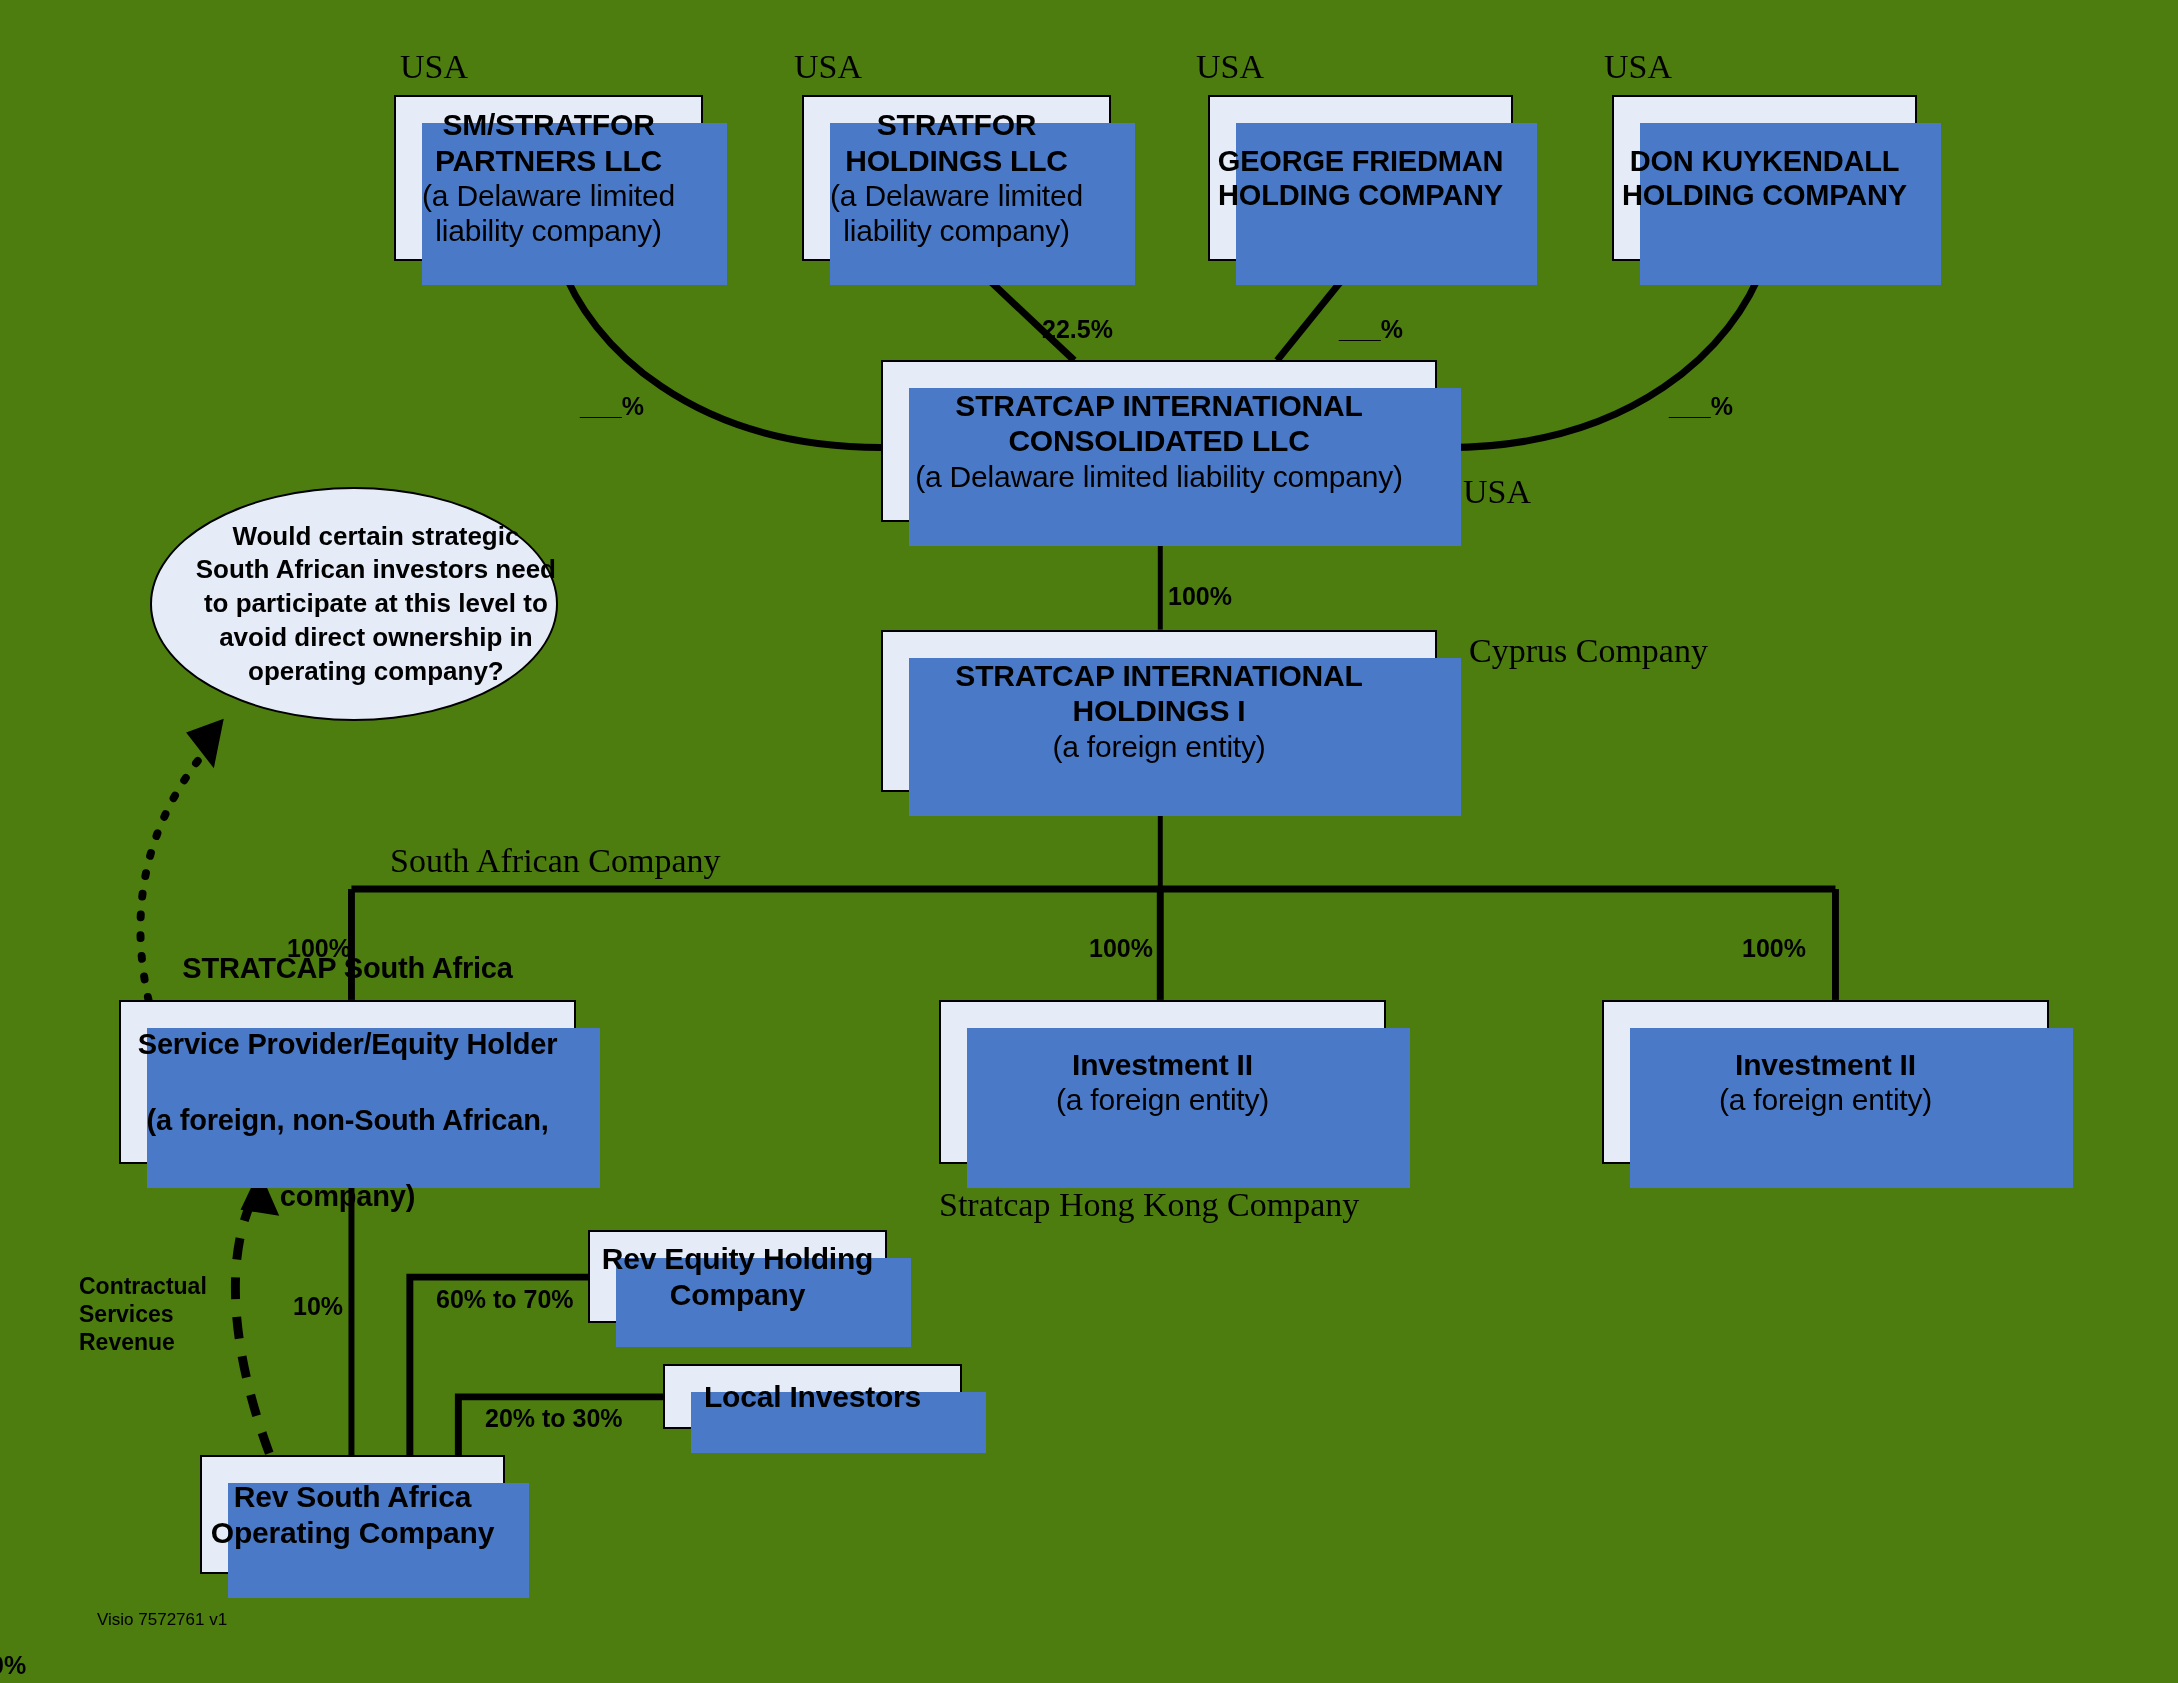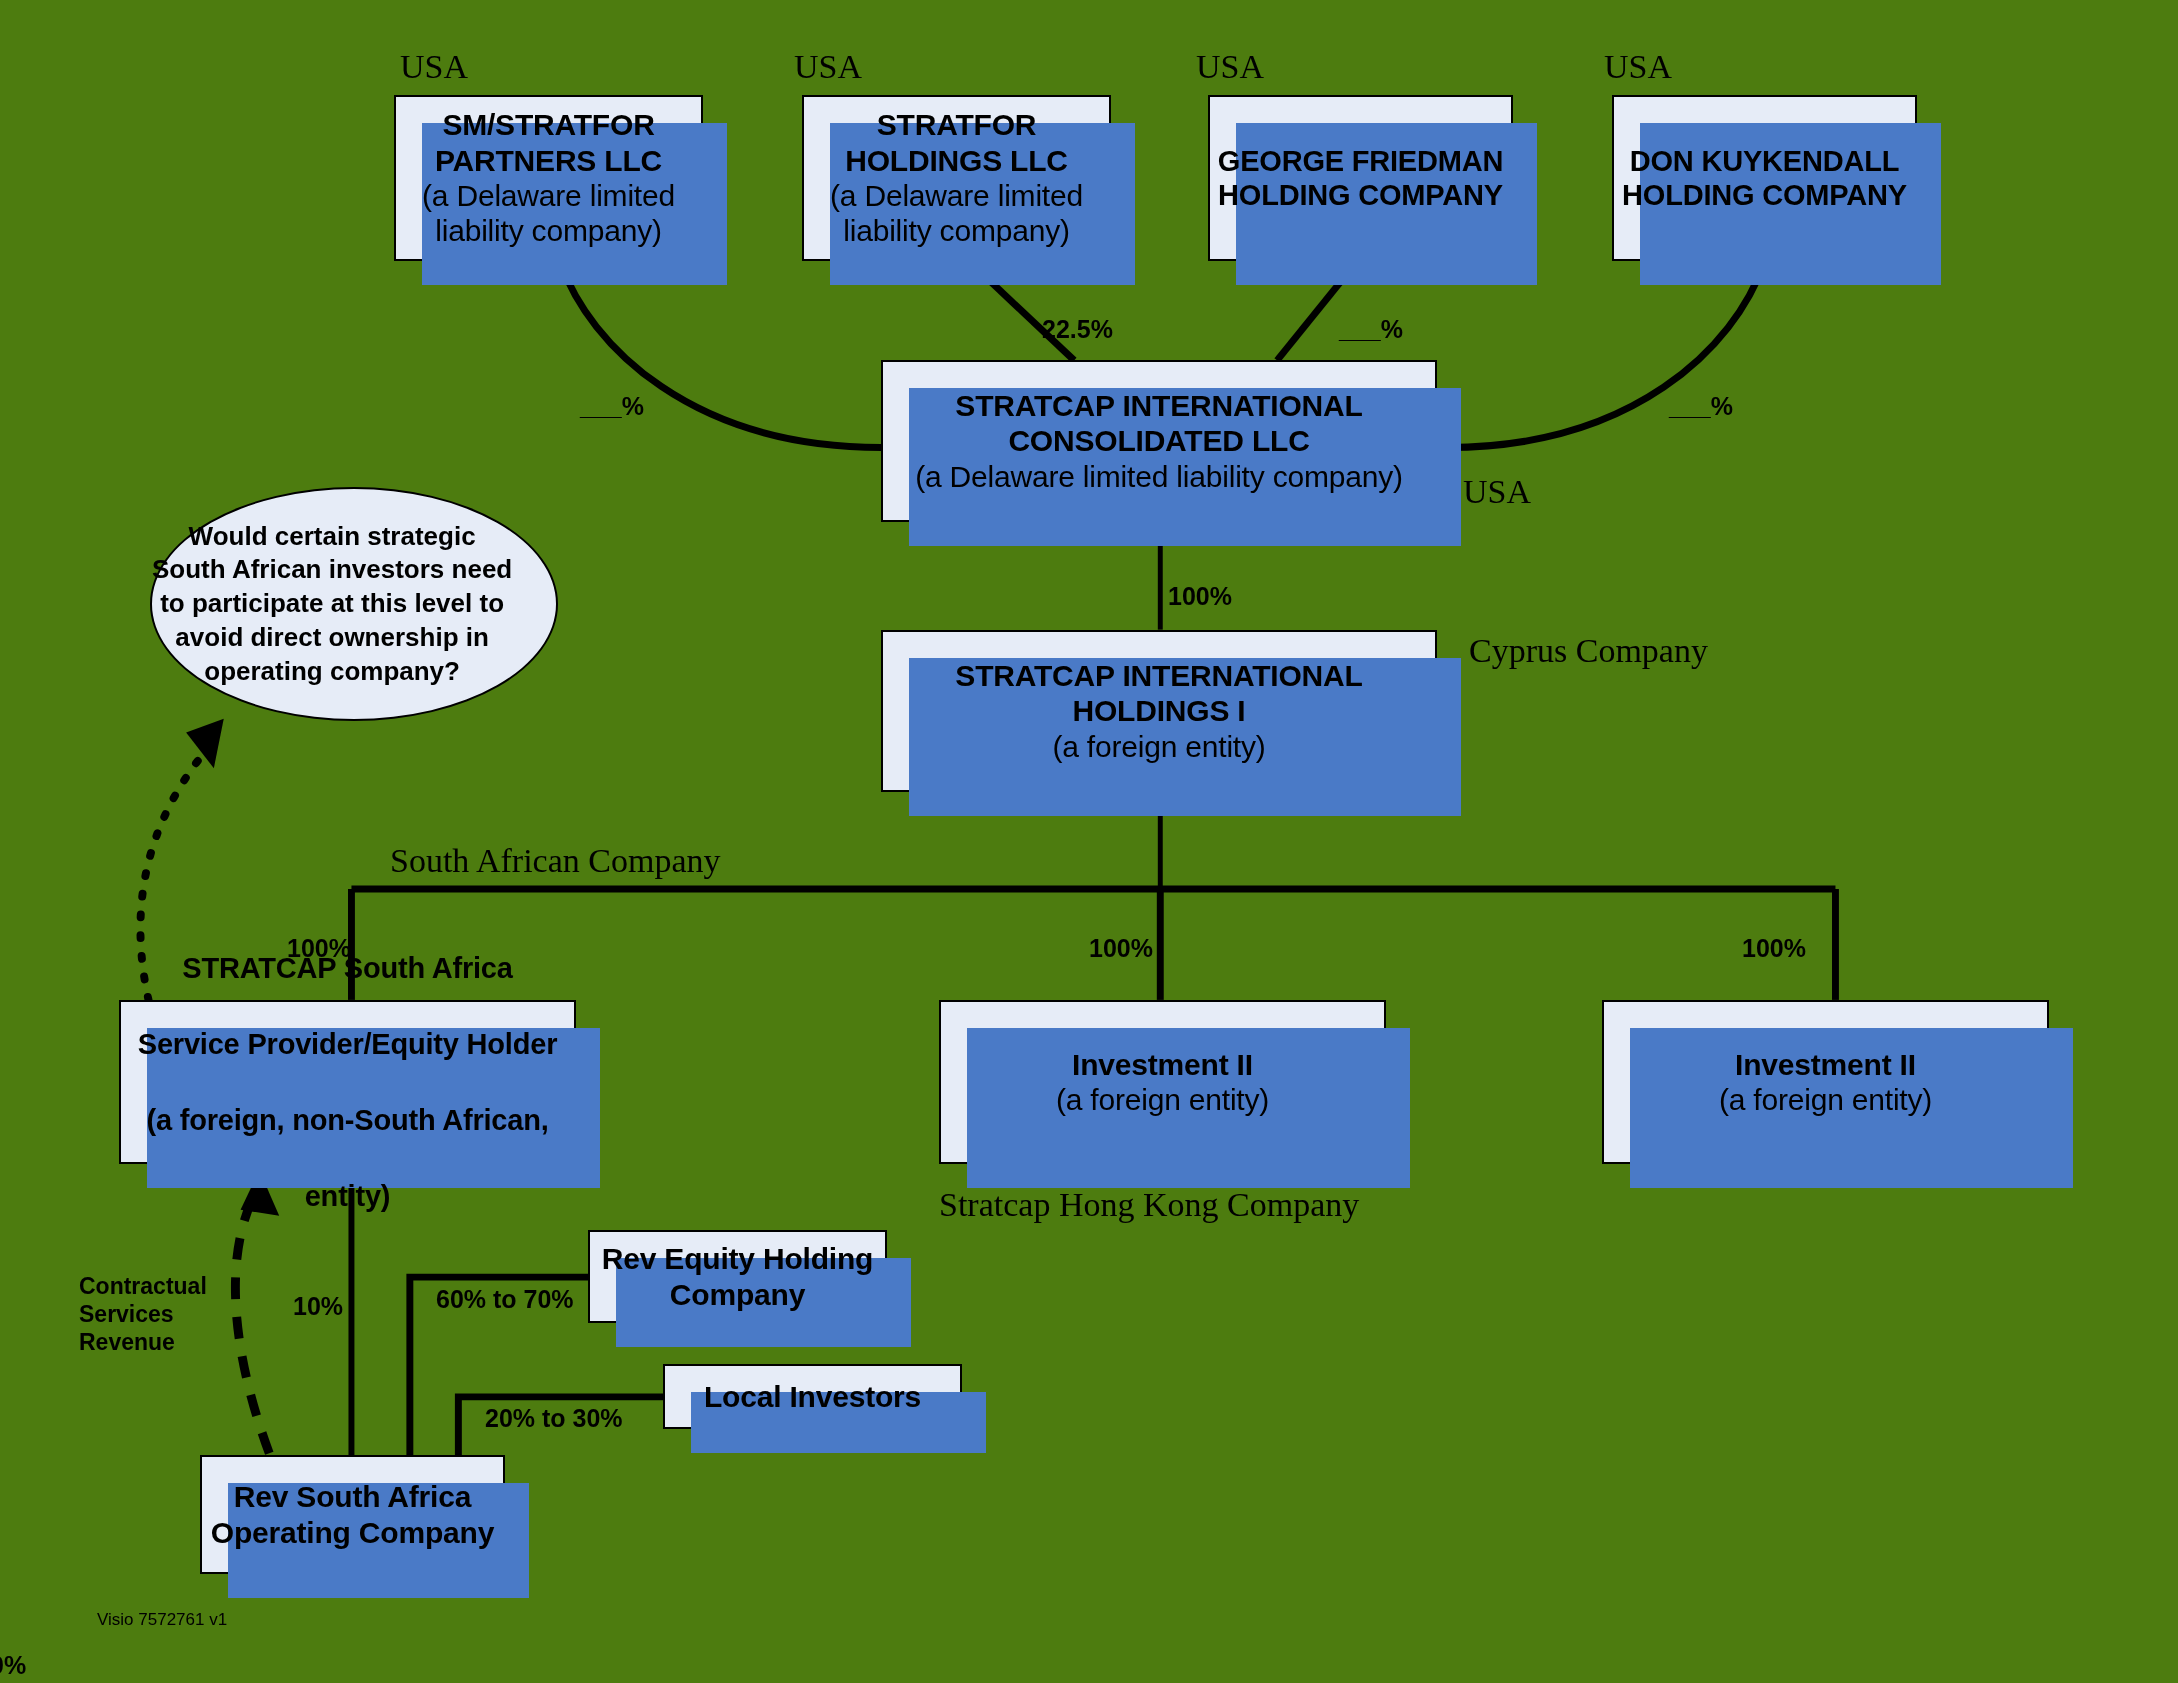--- a/index.html
+++ b/index.html
@@ -62,21 +62,21 @@
 
   
   .oval {
     position: absolute;
     box-sizing: border-box;
     background: #e6ecf7;
     border: 2px solid #000000;
     border-radius: 50%;
     display: flex;
     align-items: center;
-    justify-content: flex-start;
+    justify-content: flex-end;
     text-align: center;
     font-weight: bold;
     font-size: 26px;
     line-height: 1.30;
     color: #000000;
     z-index: 3;
   }
 
   
   .country {
@@ -206,21 +206,21 @@
     <div class="nm f30">STRATCAP INTERNATIONAL</div>
     <div class="nm f30">HOLDINGS I</div>
     <div class="sub f30">(a foreign entity)</div>
   </div>
 
   <div class="node" style="left:119px; top:1000px; width:457px; height:164px;gap:42px;">
     <div class="shadow"></div>
     <div class="nm f29">STRATCAP South Africa</div>
     <div class="nm f29">Service Provider/Equity Holder</div>
     <div class="nm f29">(a foreign, non-South African,</div>
-    <div class="nm f29">entity)</div>
+    <div class="nm f29">company)</div>
   </div>
 
   <div class="node" style="left:939px; top:1000px; width:447px; height:164px;">
     <div class="shadow"></div>
     <div class="nm f30">Investment II</div>
     <div class="sub f30">(a foreign entity)</div>
   </div>
 
   <div class="node" style="left:1602px; top:1000px; width:447px; height:164px;">
     <div class="shadow"></div>

